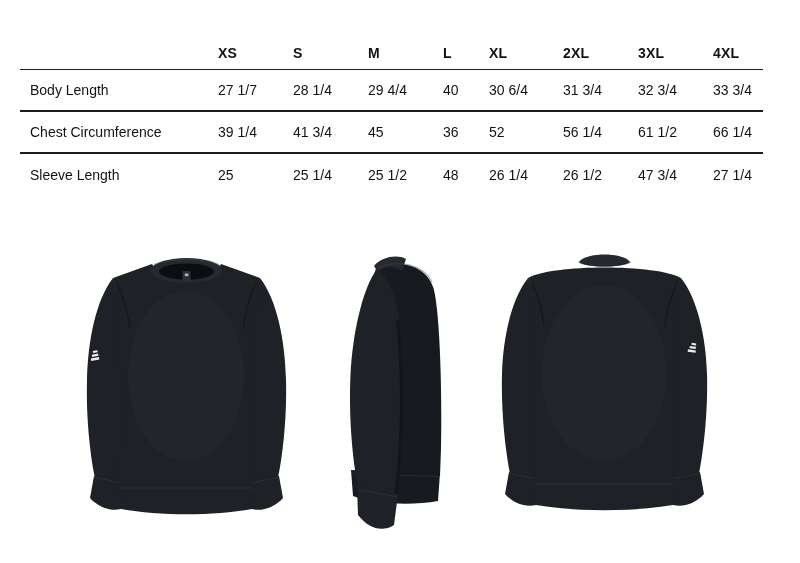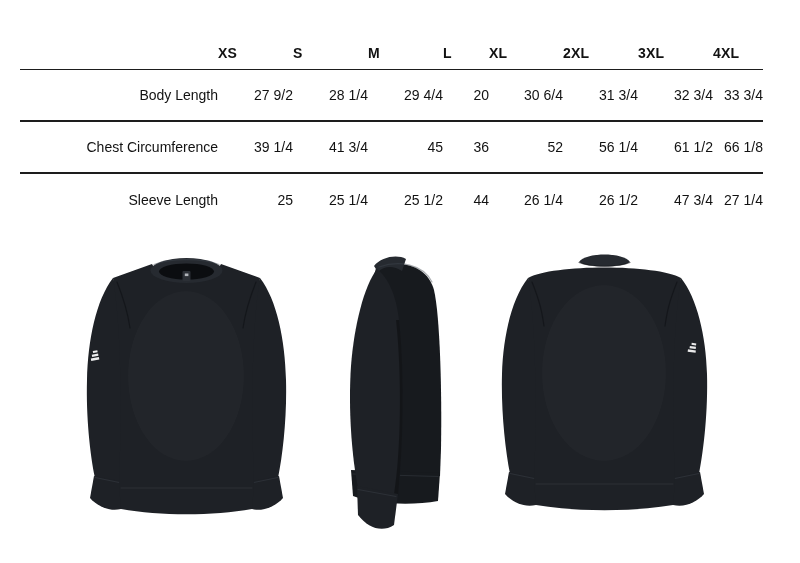--- a/index.html
+++ b/index.html
@@ -18,21 +18,21 @@
     position:absolute;left:20px;top:42px;width:743px;
     border-collapse:collapse;table-layout:fixed;font-size:14px;color:var(--text);
   }
   .size-table th{
     font-weight:bold;text-align:left;vertical-align:bottom;
     padding:0 0 8px 0;height:27px;border-bottom:1.5px solid var(--table-line);
     letter-spacing:.2px;
     margin-top:26px;
   }
   .size-table td{
-    height:52px;vertical-align:middle;padding:0;text-align:right;
+    height:42px;vertical-align:middle;padding:0;text-align:left;
   }
   .size-table tbody tr.has-rule td{border-bottom:2px solid var(--table-line);}
   .size-table .rowhead{padding-left:10px;}
   
   .product-view{position:absolute;}
   .product-view svg{display:block;width:100%;height:100%;}
   .f-garment{fill:var(--garment)}
   .f-shadow{fill:var(--garment-shadow)}
   .f-rib{fill:var(--garment-rib)}
   .f-dark{fill:var(--garment-dark)}
@@ -70,46 +70,46 @@
         <th>L</th>
         <th>XL</th>
         <th>2XL</th>
         <th>3XL</th>
         <th>4XL</th>
       </tr>
     </thead>
     <tbody>
       <tr class="has-rule">
         <td class="rowhead">Body Length</td>
-        <td>27 9/2</td>
+        <td>27 1/7</td>
         <td>28 1/4</td>
         <td>29 4/4</td>
-        <td>20</td>
+        <td>40</td>
         <td>30 6/4</td>
         <td>31 3/4</td>
         <td>32 3/4</td>
         <td>33 3/4</td>
       </tr>
       <tr class="has-rule">
         <td class="rowhead">Chest Circumference</td>
         <td>39 1/4</td>
         <td>41 3/4</td>
         <td>45</td>
         <td>36</td>
         <td>52</td>
         <td>56 1/4</td>
         <td>61 1/2</td>
-        <td>66 1/8</td>
+        <td>66 1/4</td>
       </tr>
       <tr>
         <td class="rowhead">Sleeve Length</td>
         <td>25</td>
         <td>25 1/4</td>
         <td>25 1/2</td>
-        <td>44</td>
+        <td>48</td>
         <td>26 1/4</td>
         <td>26 1/2</td>
         <td>47 3/4</td>
         <td>27 1/4</td>
       </tr>
     </tbody>
   </table>
 
   <figure class="product-view view-front" style="margin:0">
     <svg viewBox="0 0 205 262" aria-hidden="true">

